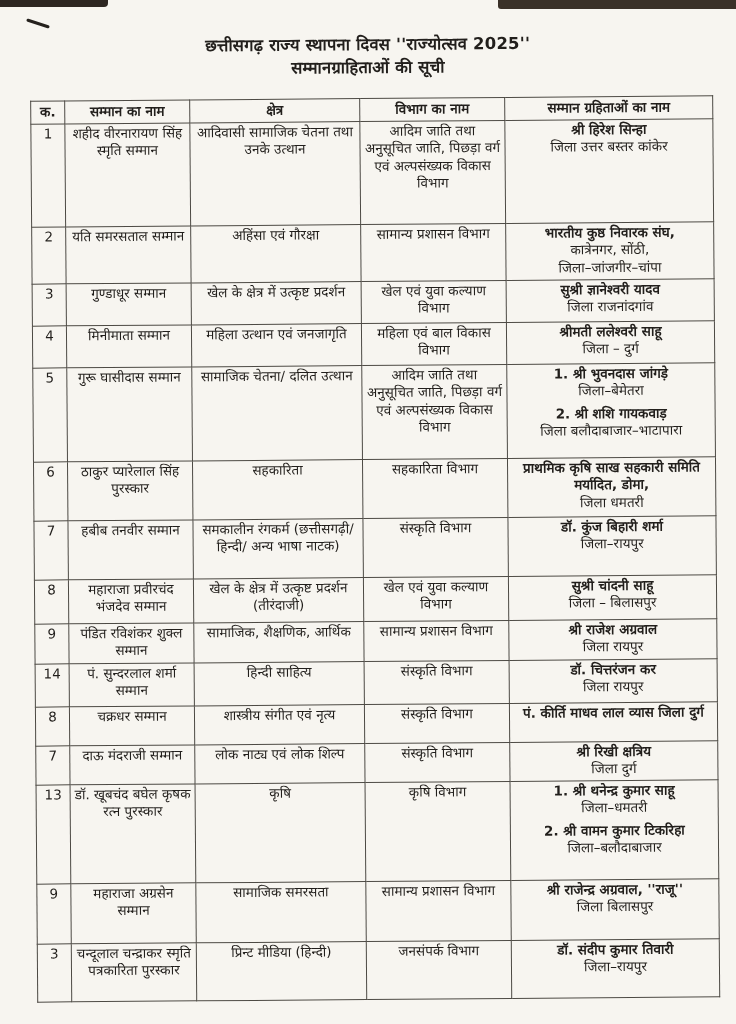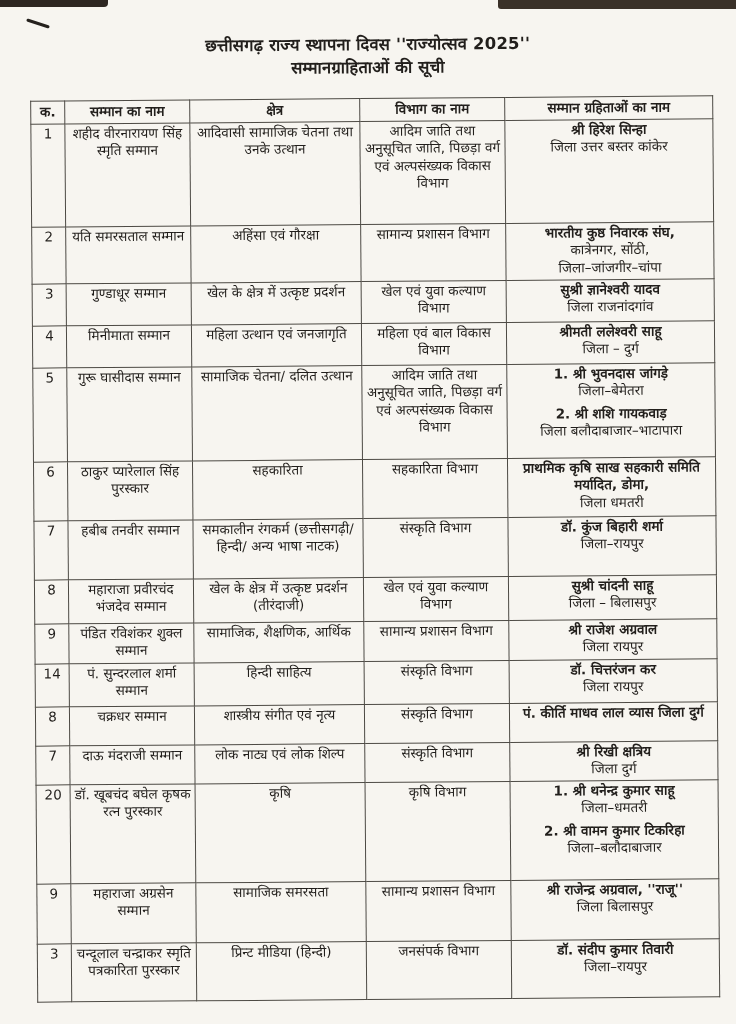--- a/index.html
+++ b/index.html
@@ -237,21 +237,21 @@
       <td class="c-dept">संस्कृति विभाग</td>
       <td class="c-recip">
         <div class="rec">
           <div class="rname">श्री रिखी क्षत्रिय</div>
           <div class="rdist">जिला दुर्ग</div>
         </div>
       </td>
     </tr>
 
     <tr class="r13">
-      <td class="c-no">20</td>
+      <td class="c-no">13</td>
       <td class="c-award">डॉ. खूबचंद बघेल कृषक रत्न पुरस्कार</td>
       <td class="c-field">कृषि</td>
       <td class="c-dept">कृषि विभाग</td>
       <td class="c-recip">
         <div class="rec">
           <div class="rname">1. श्री थनेन्द्र कुमार साहू</div>
           <div class="rdist">जिला–धमतरी</div>
         </div>
         <div class="rec">
           <div class="rname">2. श्री वामन कुमार टिकरिहा</div>

